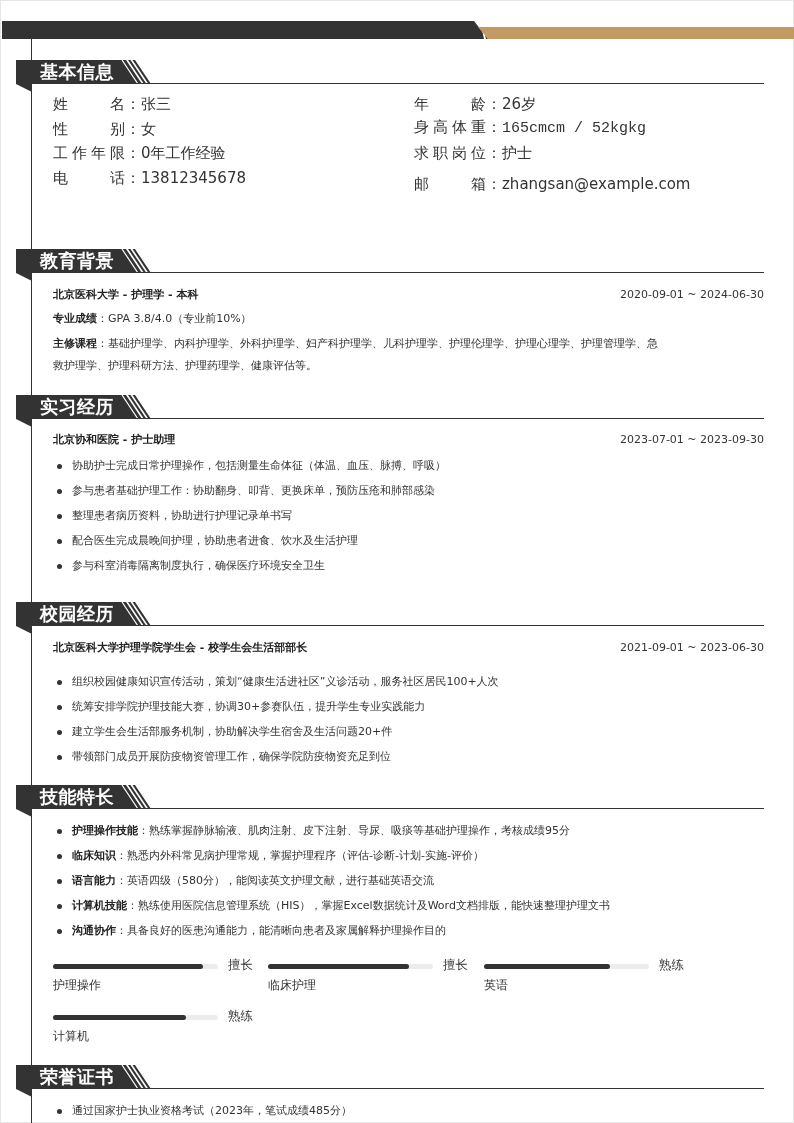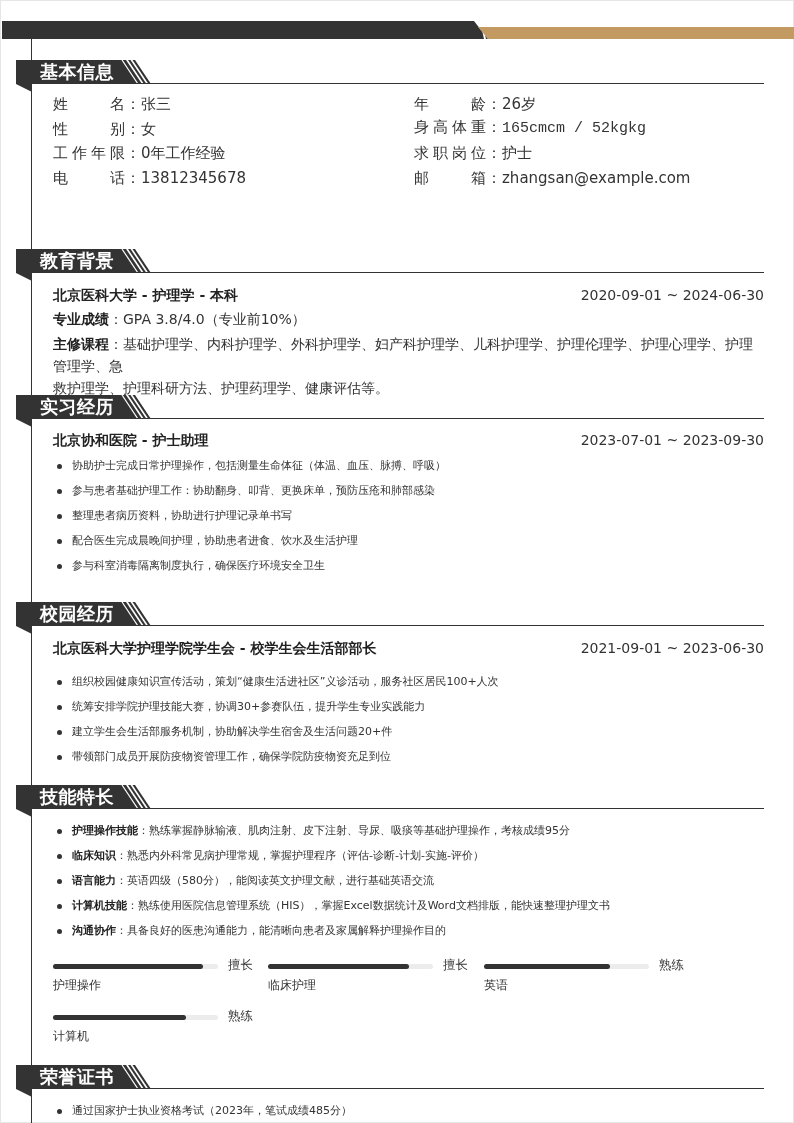--- a/index.html
+++ b/index.html
@@ -16,21 +16,21 @@
 
   .section { position:absolute; left:16px; width:748px; }
   .sec-head { position:relative; height:25px; }
   .sec-tab { position:absolute; left:0; top:0; height:24px; width:100px; background:#333;
              color:#fff; font-size:18px; font-weight:bold; line-height:24px; padding-left:24px; letter-spacing:0.5px; }
   .sec-tab-fold { position:absolute; left:0; top:24px; width:16px; height:8px; background:#333;
              clip-path: polygon(0 0, 16px 0, 16px 8px); }
   .sec-stripes { position:absolute; left:96px; top:0; width:40px; height:24px; }
   .sec-line { position:absolute; left:100px; right:0; top:23px; height:1px; background:#333; }
 
-  .row { position:absolute; left:37px; right:0; font-size:14px; line-height:18px; }
+  .row { position:absolute; left:37px; right:0; font-size:11px; line-height:18px; }
   .row .right { position:absolute; right:0; top:0; }
   .bold { font-weight:bold; color:#222; }
 
   .info-grid { position:absolute; left:37px; top:32px; width:711px; }
   .info-item { position:absolute; font-size:15px; line-height:18px; white-space:nowrap; }
   .info-label { display:inline-block; width:72px; text-align:justify; text-align-last:justify; }
   .info-colon { display:inline-block; width:16px; text-align:center; }
 
   .bullets { position:absolute; left:37px; right:0; list-style:none; }
   .bullets li { position:relative; padding-left:19px; line-height:25px; font-size:11px; white-space:nowrap; }
@@ -78,21 +78,21 @@
     </div>
     <div class="info-item" style="left:361px; top:3px;">
       <span class="info-label">年龄</span><span class="info-colon">：</span><span>26岁</span>
     </div>
     <div class="info-item" style="left:361px; top:28px;font-family:Liberation Mono, monospace;">
       <span class="info-label">身高体重</span><span class="info-colon">：</span><span>165cmcm / 52kgkg</span>
     </div>
     <div class="info-item" style="left:361px; top:52px;">
       <span class="info-label">求职岗位</span><span class="info-colon">：</span><span>护士</span>
     </div>
-    <div class="info-item" style="left:361px; top:77px;">
+    <div class="info-item" style="left:361px; top:83px;">
       <span class="info-label">邮箱</span><span class="info-colon">：</span><span>zhangsan@example.com</span>
     </div>
   </div>
 </div>
 
 <div class="section" style="top:249px; height:130px;">
   <div class="sec-head">
     <div class="sec-tab">教育背景</div>
     <div class="sec-tab-fold"></div>
     <svg class="sec-stripes" viewBox="0 0 40 24" width="40" height="24">

